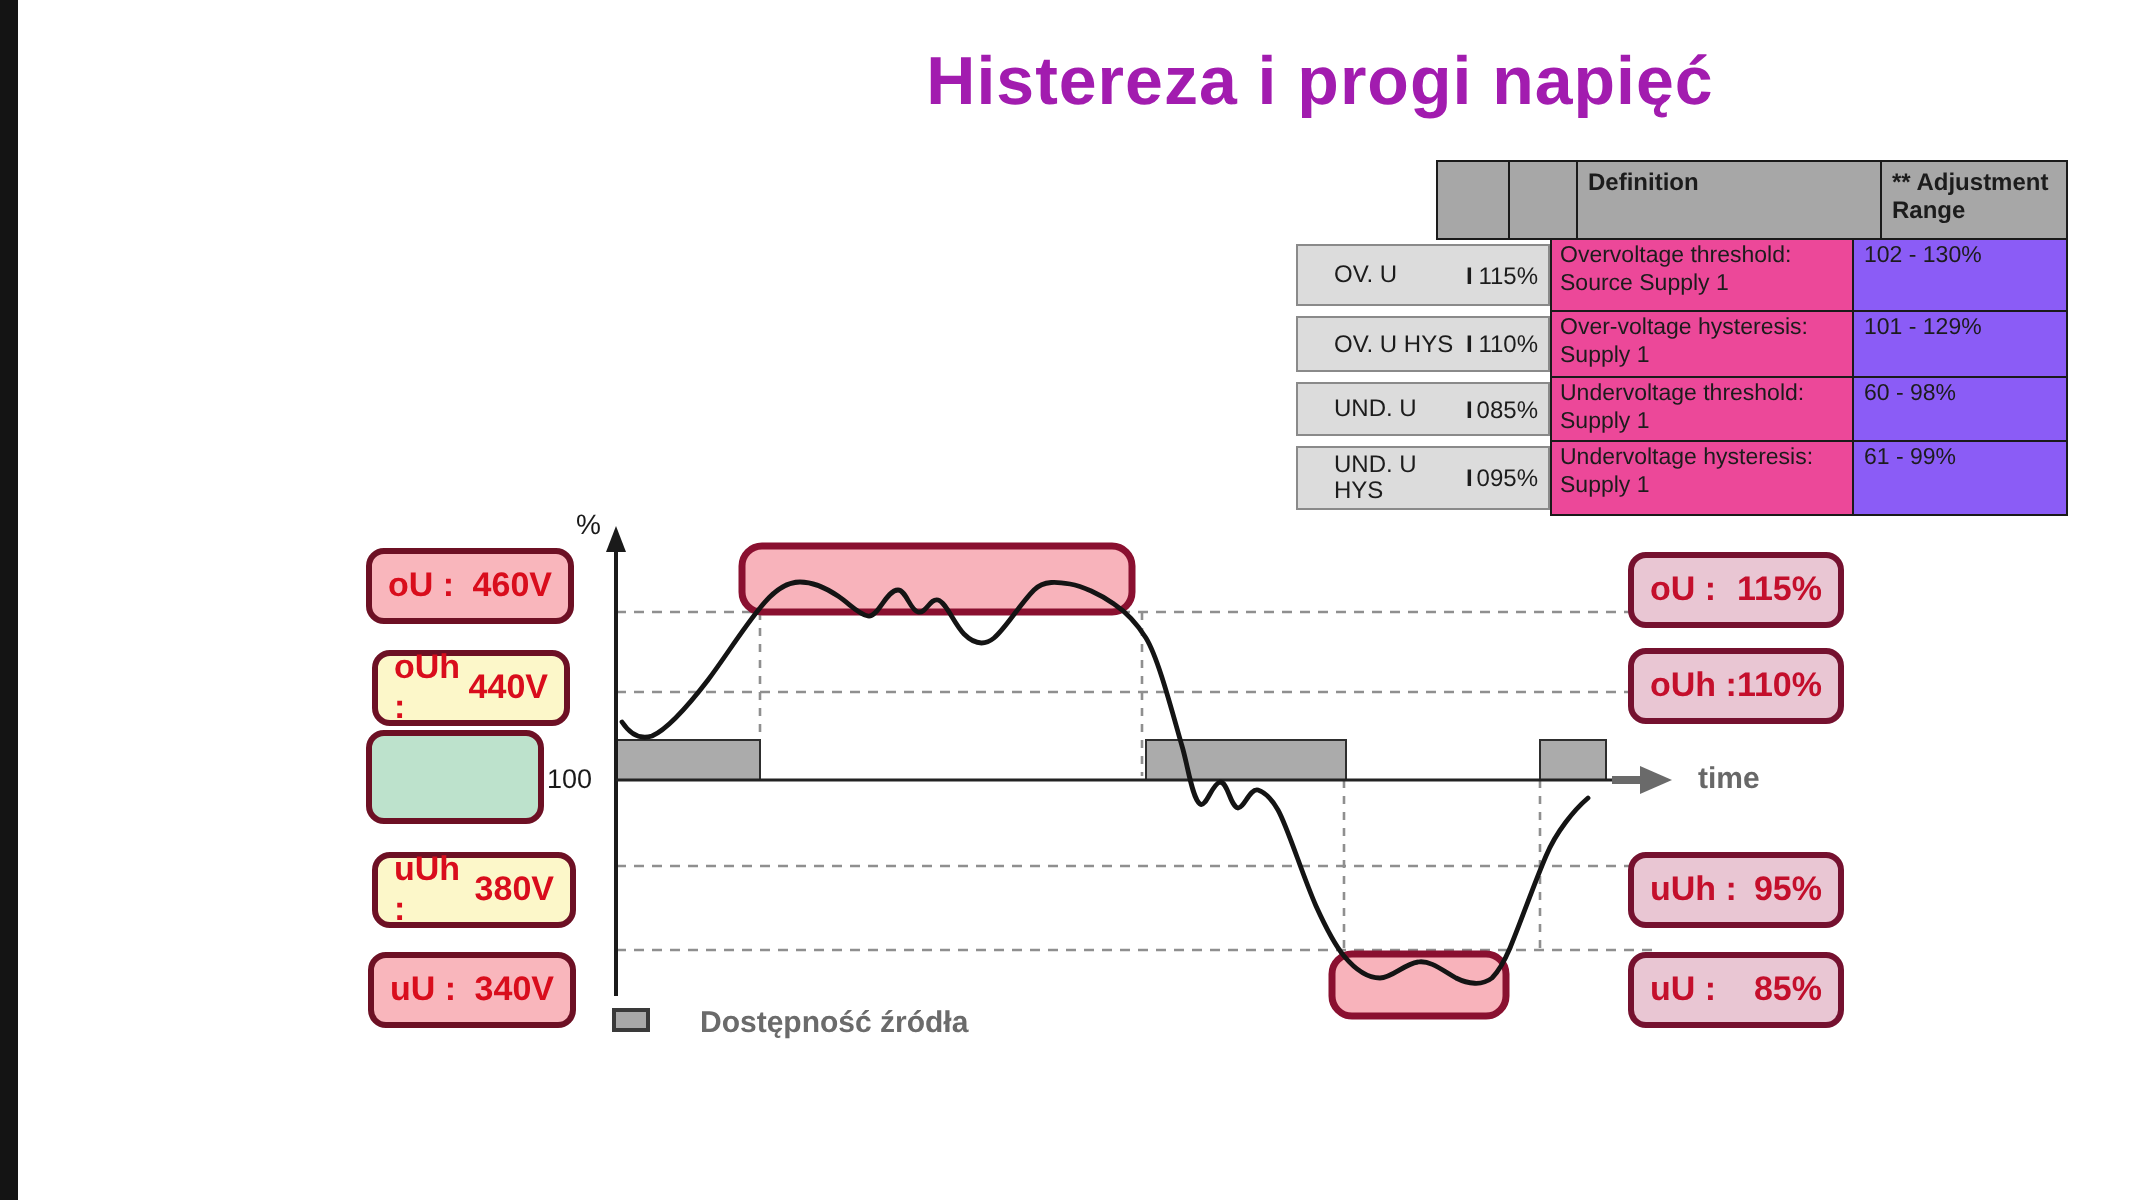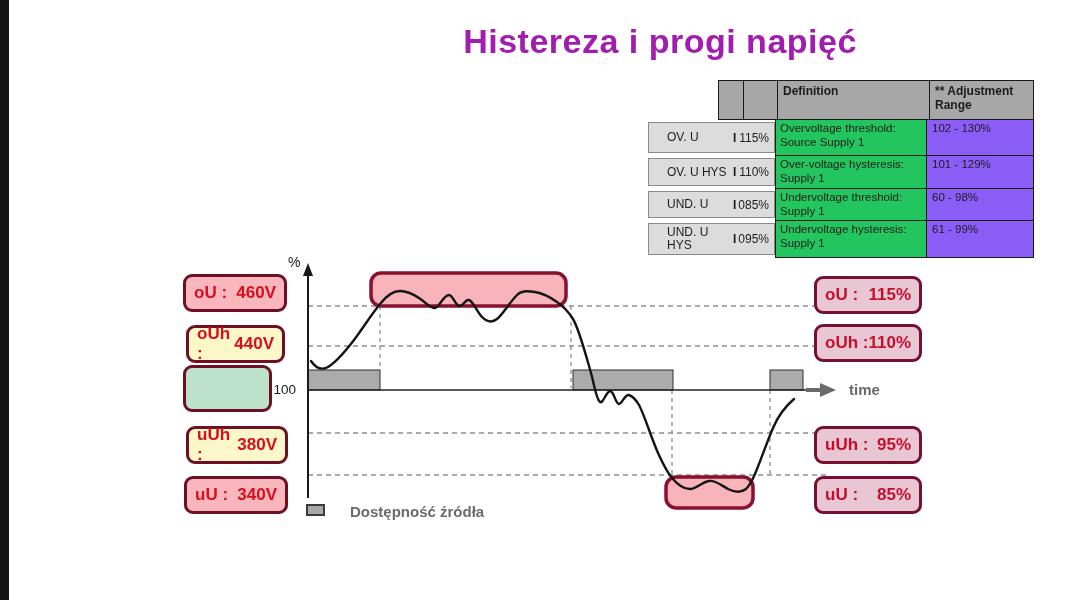--- a/index.html
+++ b/index.html
@@ -9,41 +9,41 @@
   }
   .edge-strip{position:absolute;left:0;top:0;width:9px;height:600px;background:#141414;}
   .title{
     position:absolute;left:254px;top:22px;width:812px;text-align:center;
     font-size:34px;font-weight:700;color:#a21caf;letter-spacing:.5px;
   }
   
   .tbl{position:absolute;left:648px;top:80px;width:387px;height:178px;font-size:11.5px;color:#1c1c1c;}
   .tbl-header{
     position:absolute;left:70px;top:0;width:316px;height:40px;background:#a7a7a7;
-    border:1px solid #1a1a1a;box-sizing:border-box;display:flex;
+    border:1px solid #1a1a1a;box-sizing:border-box;display:flex;padding-left:11px;
   }
   .th-b{width:24px;border-right:1px solid #1a1a1a;}
   .th-c{width:33px;border-right:1px solid #1a1a1a;}
   .th-def{width:152px;border-right:1px solid #1a1a1a;font-weight:700;font-size:12px;padding:3px 5px;box-sizing:border-box;}
   .th-adj{flex:1;font-weight:700;font-size:12px;padding:3px 5px;box-sizing:border-box;line-height:1.2;}
   .trow{position:absolute;left:0;width:386px;}
   .trow.r1{top:40px;height:36px;}
   .trow.r2{top:76px;height:33px;}
   .trow.r3{top:109px;height:32px;}
   .trow.r4{top:141px;height:37px;}
   .lbl{
     position:absolute;left:0;top:2px;bottom:3px;width:127px;background:#dcdcdc;
     border:1px solid #8a8a8a;box-sizing:border-box;display:flex;align-items:center;
     font-size:12px;
   }
   .lbl .nm{width:66px;padding-left:18px;line-height:1.05;}
   .lbl .flag{font-weight:700;}
   .lbl .val{margin-left:auto;padding-right:5px;}
   .defc{
-    position:absolute;left:127px;top:0;bottom:0;width:152px;background:#22c55e;
+    position:absolute;left:127px;top:0;bottom:0;width:152px;background:#ec4899;
     border-left:1px solid #1a1a1a;border-right:1px solid #1a1a1a;border-bottom:1px solid #1a1a1a;
     box-sizing:border-box;padding:2px 4px;line-height:1.18;
   }
   .rngc{
     position:absolute;left:279px;top:0;bottom:0;width:107px;background:#8b5cf6;
     border-right:1px solid #1a1a1a;border-bottom:1px solid #1a1a1a;
     box-sizing:border-box;padding:2px 5px;
   }
   
   .axis-unit{position:absolute;left:288px;top:254px;font-size:14px;color:#1a1a1a;}

